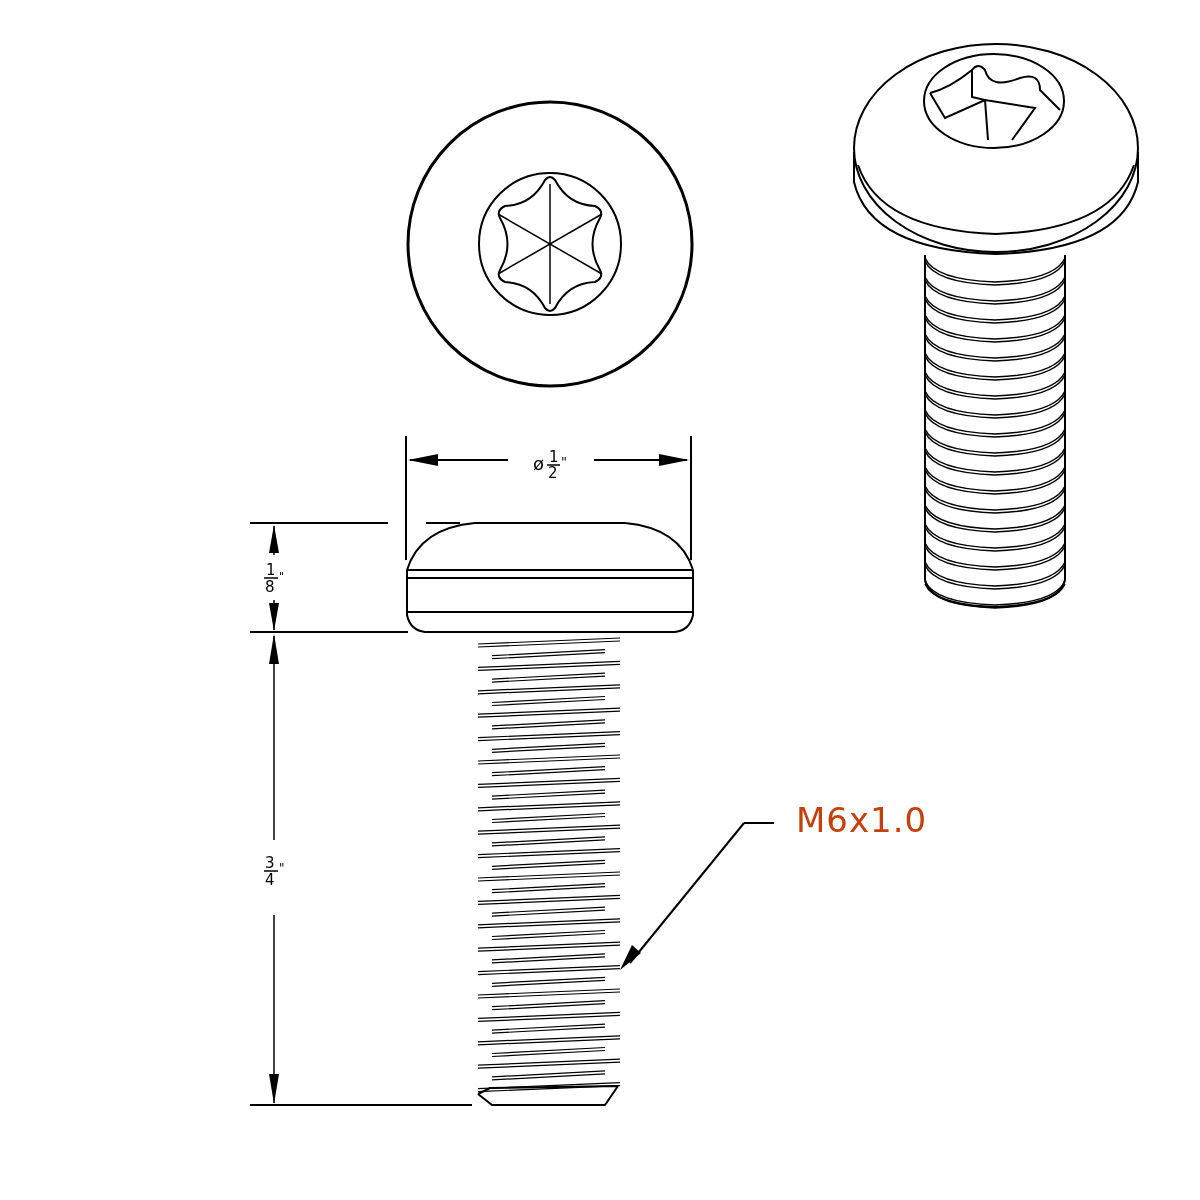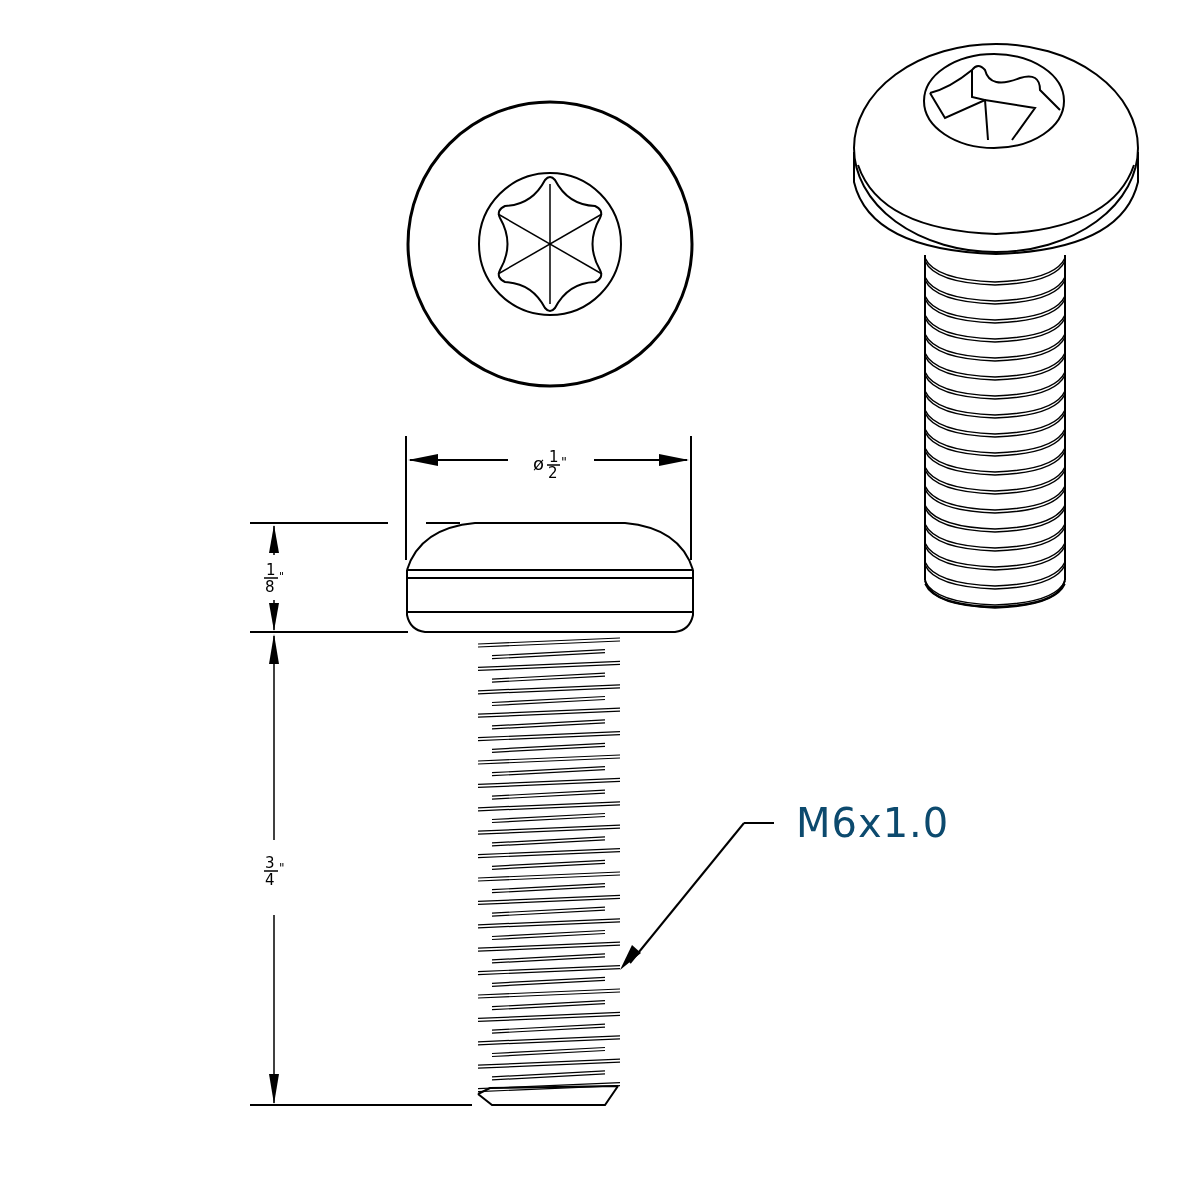--- a/index.html
+++ b/index.html
@@ -3,21 +3,21 @@
   <meta charset="utf-8">
   <style>
     html, body { margin: 0; padding: 0; background: #ffffff; }
     body { width: 1200px; height: 1200px; position: relative; overflow: hidden; font-family: "DejaVu Sans", sans-serif; }
     svg { position: absolute; left: 0; top: 0; }
     .ln { stroke: #000; fill: none; stroke-width: 2; }
     .thin { stroke: #000; fill: none; stroke-width: 1.5; }
     .thick { stroke: #000; fill: none; stroke-width: 3; }
     .arrow { fill: #000; stroke: none; }
     .dimtxt { font-family: "DejaVu Sans", sans-serif; fill: #000; }
-    .callout { position: absolute; left: 796px; top: 800px; font-size: 40px; font-family: "DejaVu Sans", sans-serif; color: #0c4a6e; letter-spacing: 1px; }
+    .callout { position: absolute; left: 796px; top: 800px; font-size: 34px; font-family: "DejaVu Sans", sans-serif; color: #c2410c; letter-spacing: 1px; }
   </style>
 </head>
 <body>
 
 <svg width="1200" height="1200" viewBox="0 0 1200 1200">
 
   <g>
     <circle cx="550" cy="244" r="142" class="thick"></circle>
     <circle cx="550" cy="244" r="71" class="ln"></circle>
 

